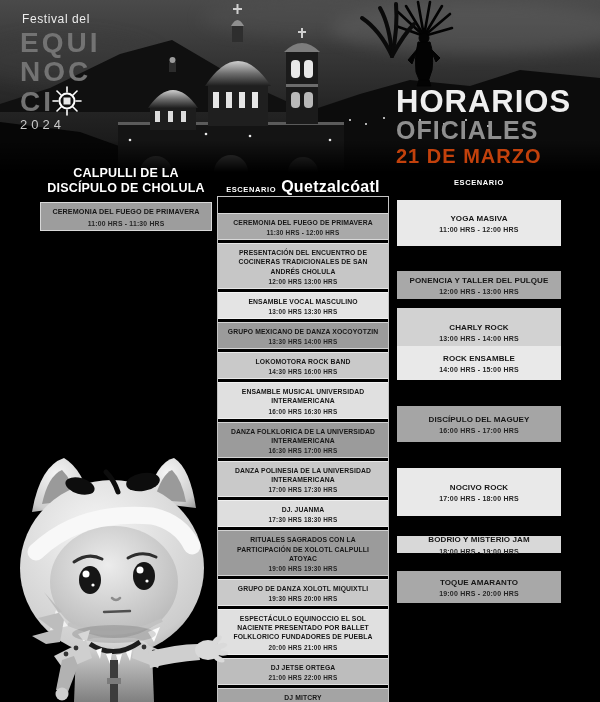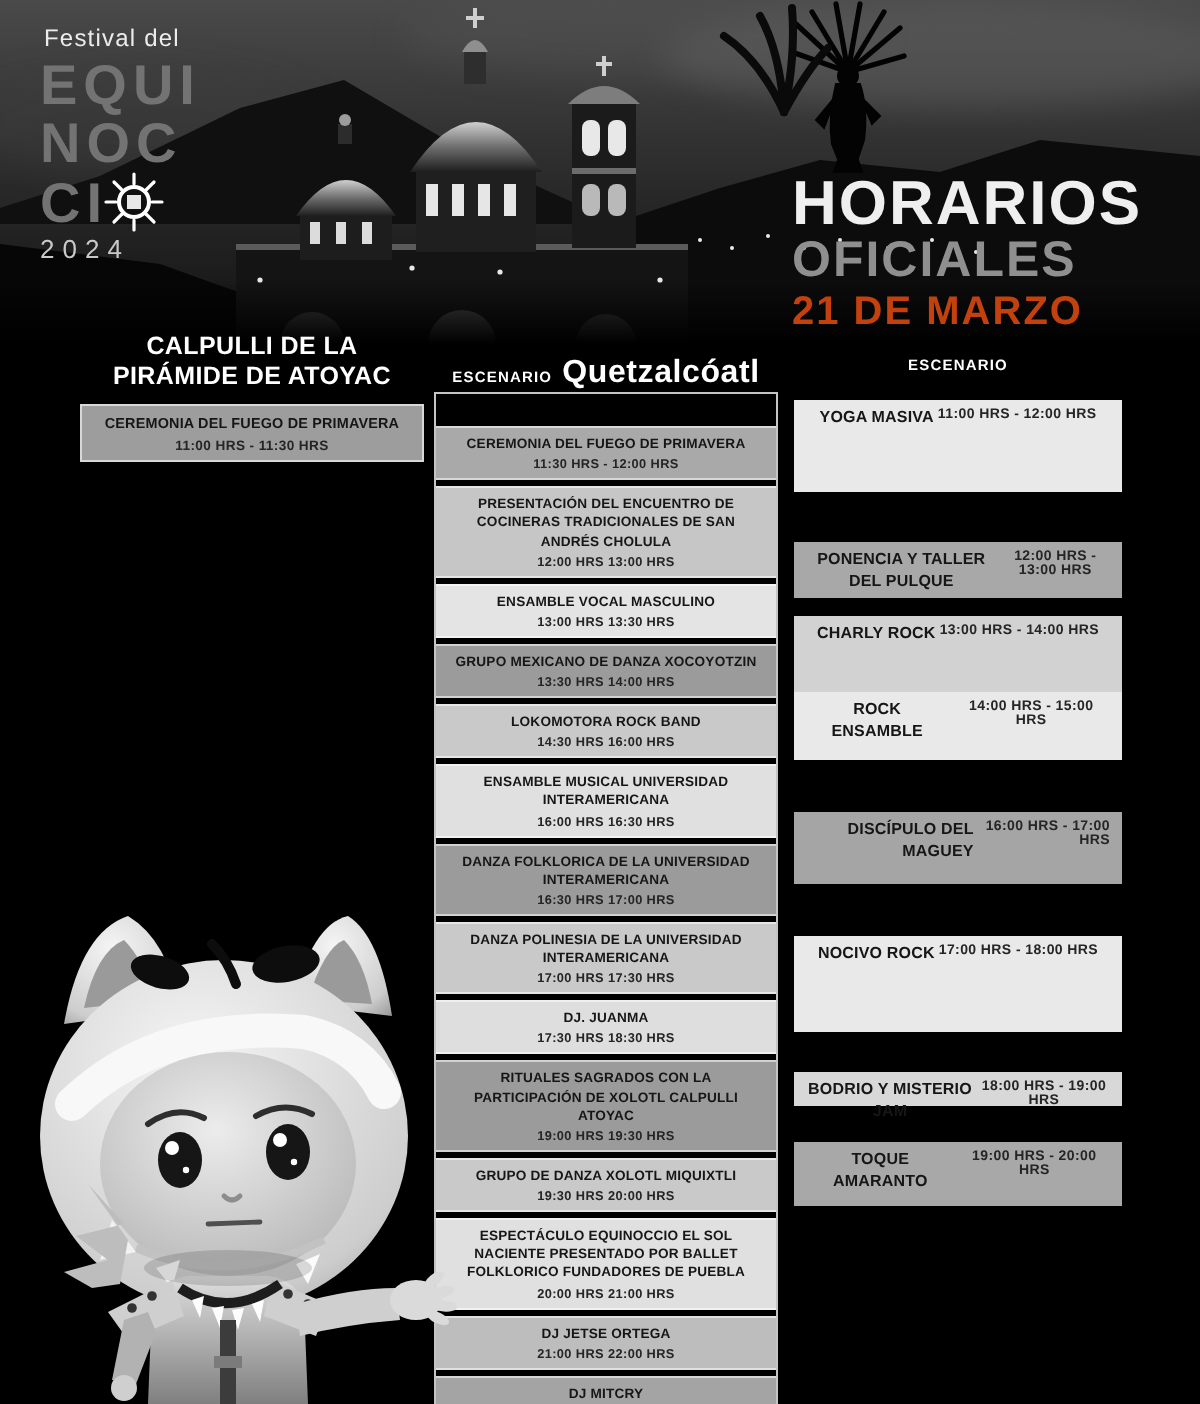--- a/index.html
+++ b/index.html
@@ -38,28 +38,28 @@
   .left-col .event .h{font-size:6.8px;margin-top:3px;}
   
   .mid-col{position:absolute;left:217px;top:178px;width:172px;bottom:0;display:flex;flex-direction:column;z-index:3;}
   .mid-col .stage-header{height:18px;flex:0 0 18px;}
   .mid-body{flex:1;border:1px solid #c4c4c4;background:#000;display:flex;flex-direction:column;gap:3px;padding-top:16px;box-sizing:border-box;}
   .mid-body .event{border-top:1px solid rgba(255,255,255,.55);border-bottom:1px solid rgba(255,255,255,.55);}
   
   .right-col{position:absolute;left:397px;top:178px;width:164px;height:524px;z-index:3;}
   .right-col .stage-header{height:18px;}
   .right-events{position:absolute;left:0;top:0;right:0;height:100%;}
-  .right-events .event{position:absolute;left:0;right:0;display:flex;flex-direction:row;justify-content:center;gap:2px;}
+  .right-events .event{position:absolute;left:0;right:0;display:flex;flex-direction:column;justify-content:center;gap:2px;}
   .right-events .event .t{font-size:8px;}
   .right-events .event .h{font-size:7px;margin-top:0;}
   .right-events .event:nth-child(1){top:22px;height:46px;}
   .right-events .event:nth-child(2){top:93px;height:28px;}
   .right-events .event:nth-child(3){top:130px;height:48px;}
   .right-events .event:nth-child(4){top:168px;height:34px;}
-  .right-events .event:nth-child(5){top:228px;height:36px;text-align:right;}
+  .right-events .event:nth-child(5){top:228px;height:36px;}
   .right-events .event:nth-child(6){top:290px;height:48px;}
   .right-events .event:nth-child(7){top:358px;height:17px;}
   .right-events .event:nth-child(8){top:393px;height:32px;}
   
   .mascot{position:absolute;left:2px;top:444px;width:230px;height:258px;z-index:6;}
   .mascot svg{display:block;width:100%;height:100%;}
 </style>
 </head>
 <body>
 
@@ -201,21 +201,21 @@
 
   <div class="horarios">
     <div class="h-title">HORARIOS</div>
     <div class="h-sub">OFICIALES</div>
     <div class="h-date">21 DE MARZO</div>
   </div>
 
   <div class="left-col">
     <div class="left-name">
       <div>CALPULLI DE LA</div>
-      <div>PIRÁMIDE DE ATOYAC</div>
+      <div>DISCÍPULO DE CHOLULA</div>
     </div>
     <div>
         <div class="event" style="background: rgb(157, 157, 157);">
     <div class="t">CEREMONIA DEL FUEGO DE PRIMAVERA</div>
     <div class="h">11:00 HRS - 11:30 HRS</div>
   </div>
       </div>
   </div>
 
   <div class="mid-col">

